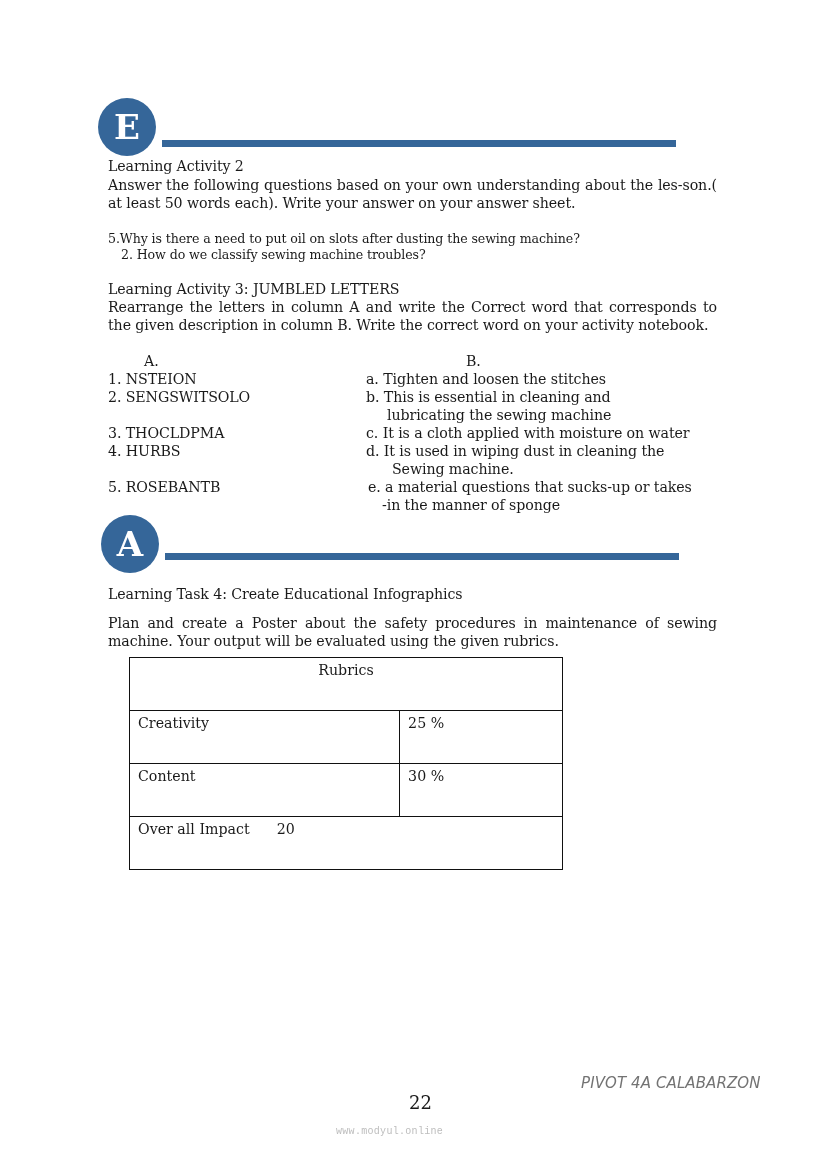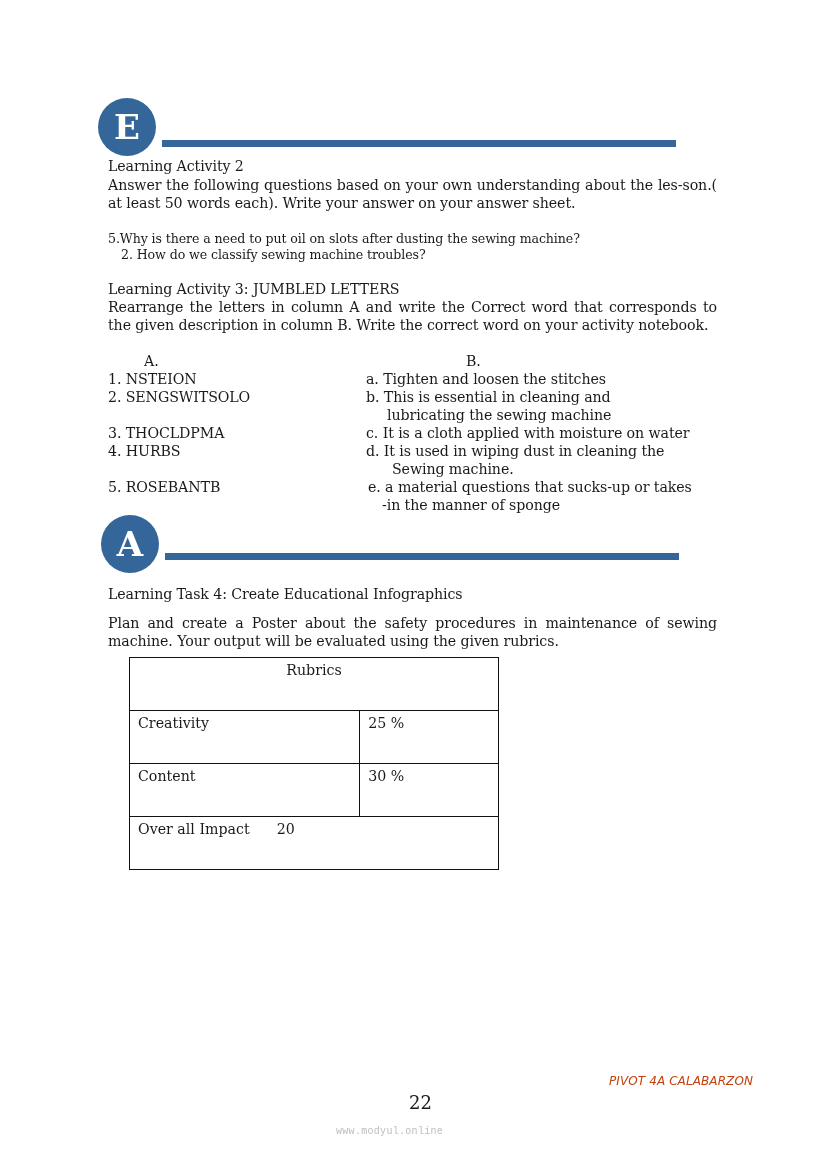--- a/index.html
+++ b/index.html
@@ -6,24 +6,24 @@
     body { width:826px; height:1169px; position:relative; overflow:hidden;
       font-family:"DejaVu Serif", "Liberation Serif", serif; color:#1a1a1a; }
     .badge { position:absolute; width:58px; height:58px; border-radius:50%; background:#356699;
       color:#fff; font-family:"DejaVu Serif", serif; font-weight:bold; font-size:34px;
       display:flex; align-items:center; justify-content:center; line-height:1; }
     .bar { position:absolute; height:7px; background:#356699; }
     .t { position:absolute; font-size:14.2px; line-height:18px; white-space:nowrap; letter-spacing:-0.1px; }
     .small { font-size:12.6px; line-height:17px; }
     .b { font-weight:normal; }
     .just { white-space:normal; text-align:justify; text-align-last:left; }
-    table.rub { position:absolute; left:129px; top:657px; width:370px; border-collapse:collapse; }
+    table.rub { position:absolute; left:129px; top:657px; width:434px; border-collapse:collapse; }
     table.rub td { border:1.5px solid #111; height:46px; vertical-align:top; padding:3px 8px; font-size:14.2px; line-height:18px; }
     .footer-brand { position:absolute; left:581px; top:1074px; font-family:"DejaVu Sans", sans-serif;
-      font-style:italic; font-size:12px; letter-spacing:0.1px; color:#c2410c;margin-left:28px; }
+      font-style:italic; font-size:15px; letter-spacing:0.1px; color:#737373; }
     .pagenum { position:absolute; left:409px; top:1092px; font-size:18px; }
     .watermark { position:absolute; left:336px; top:1126px; font-family:Liberation Mono, monospace;
       font-size:10px; color:#bdbdbd; letter-spacing:0.3px; }
   </style>
 </head>
 <body>
 
 <div class="badge" style="left:98px; top:98px;">
   <span>E</span>
 </div>

